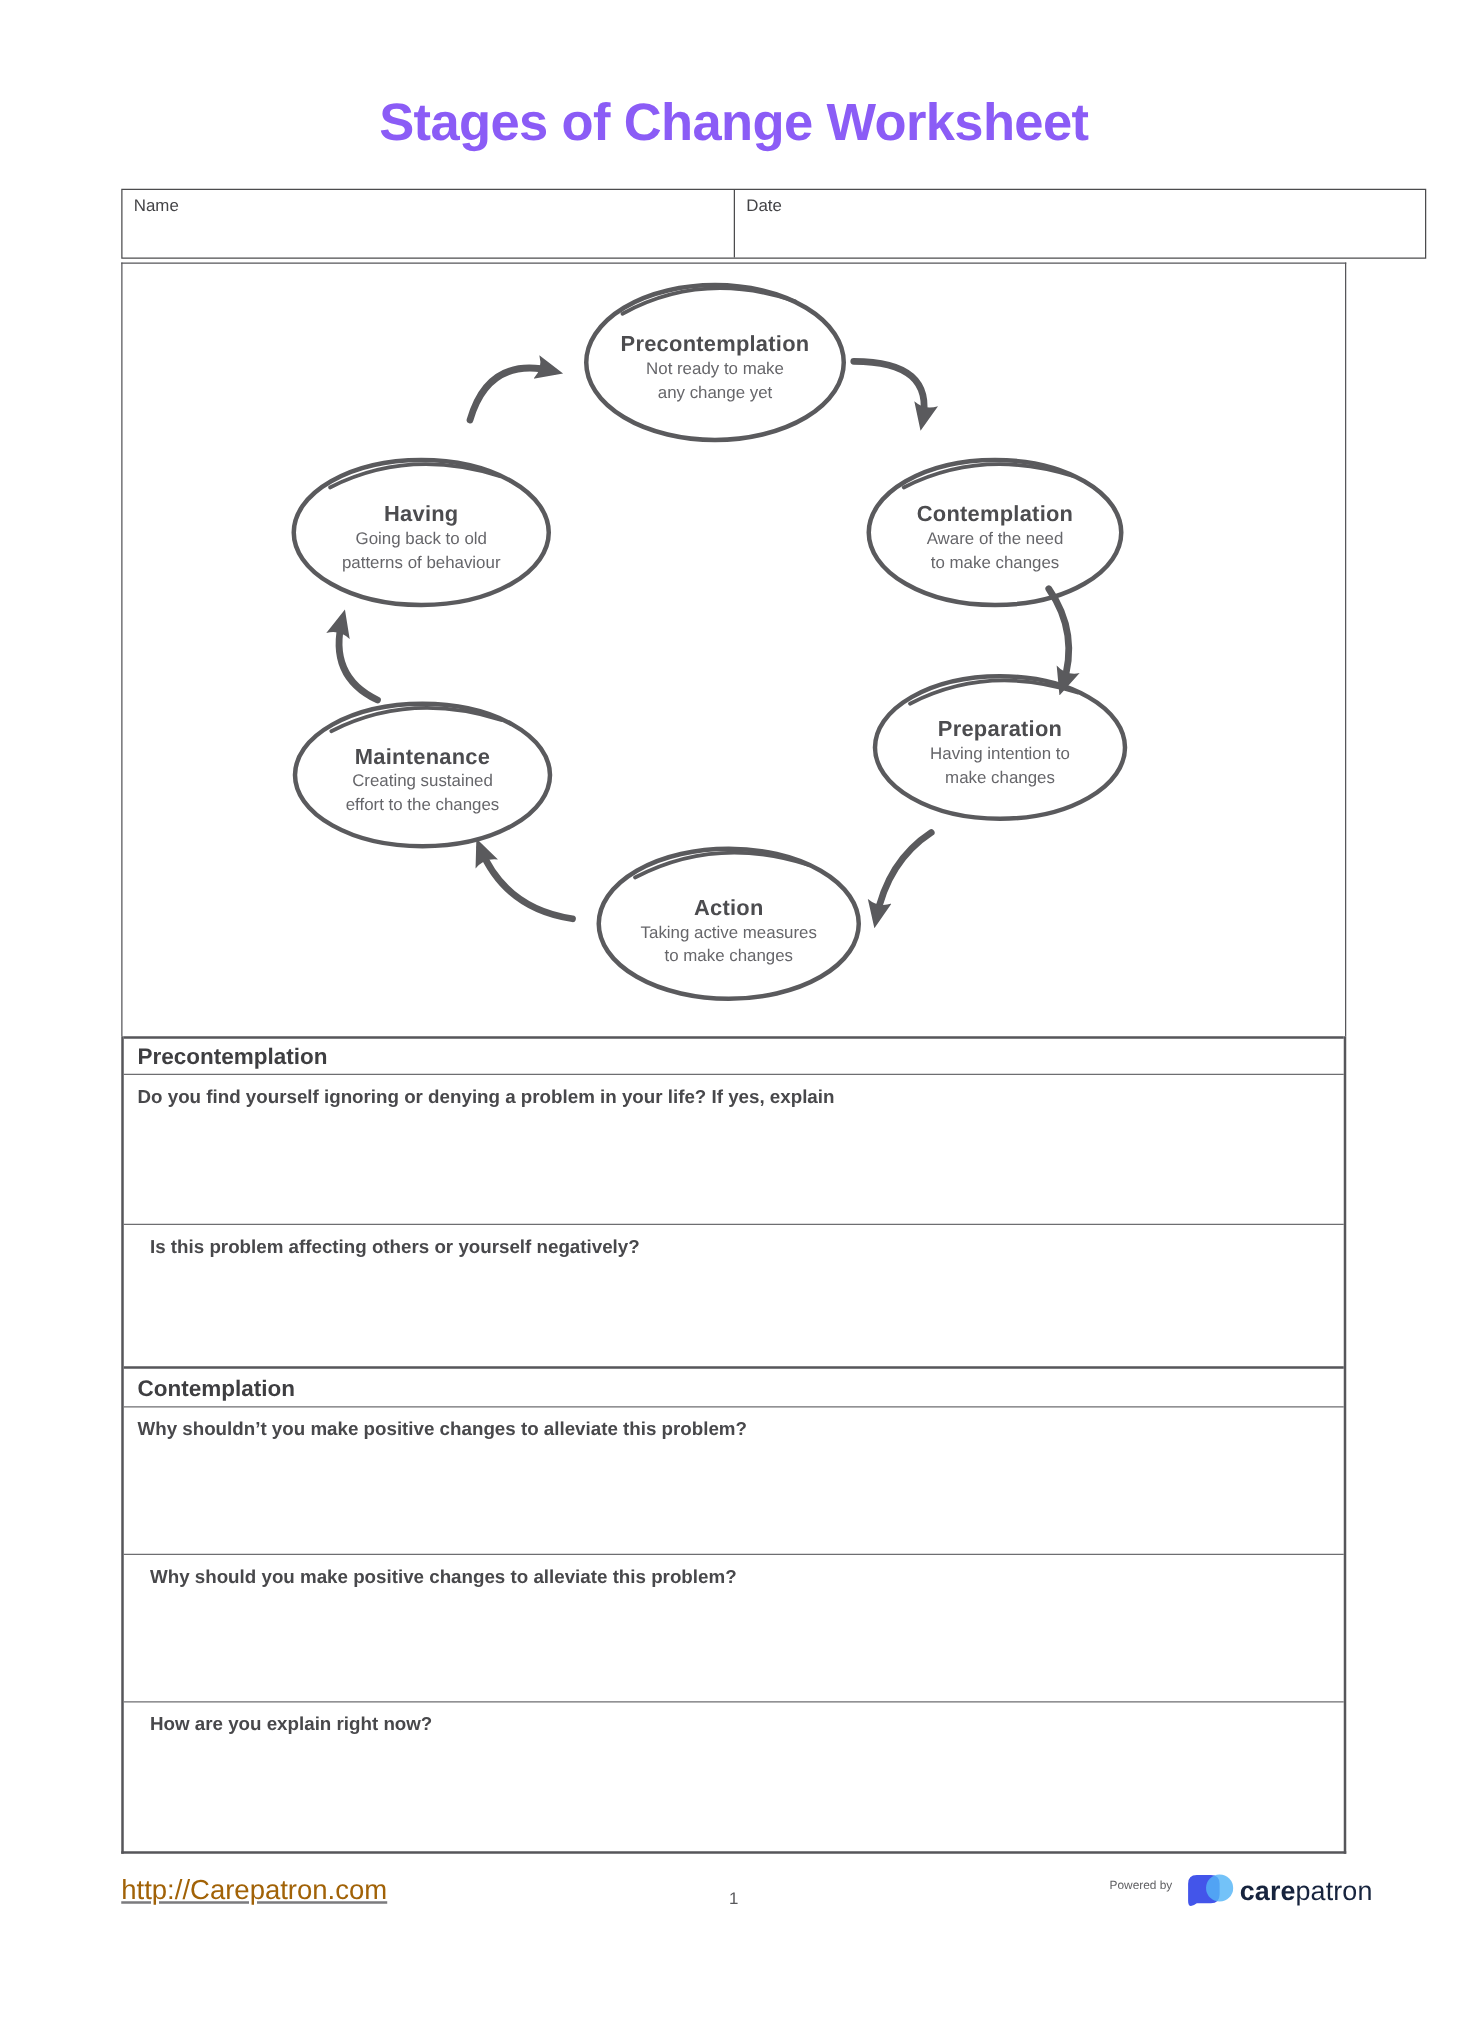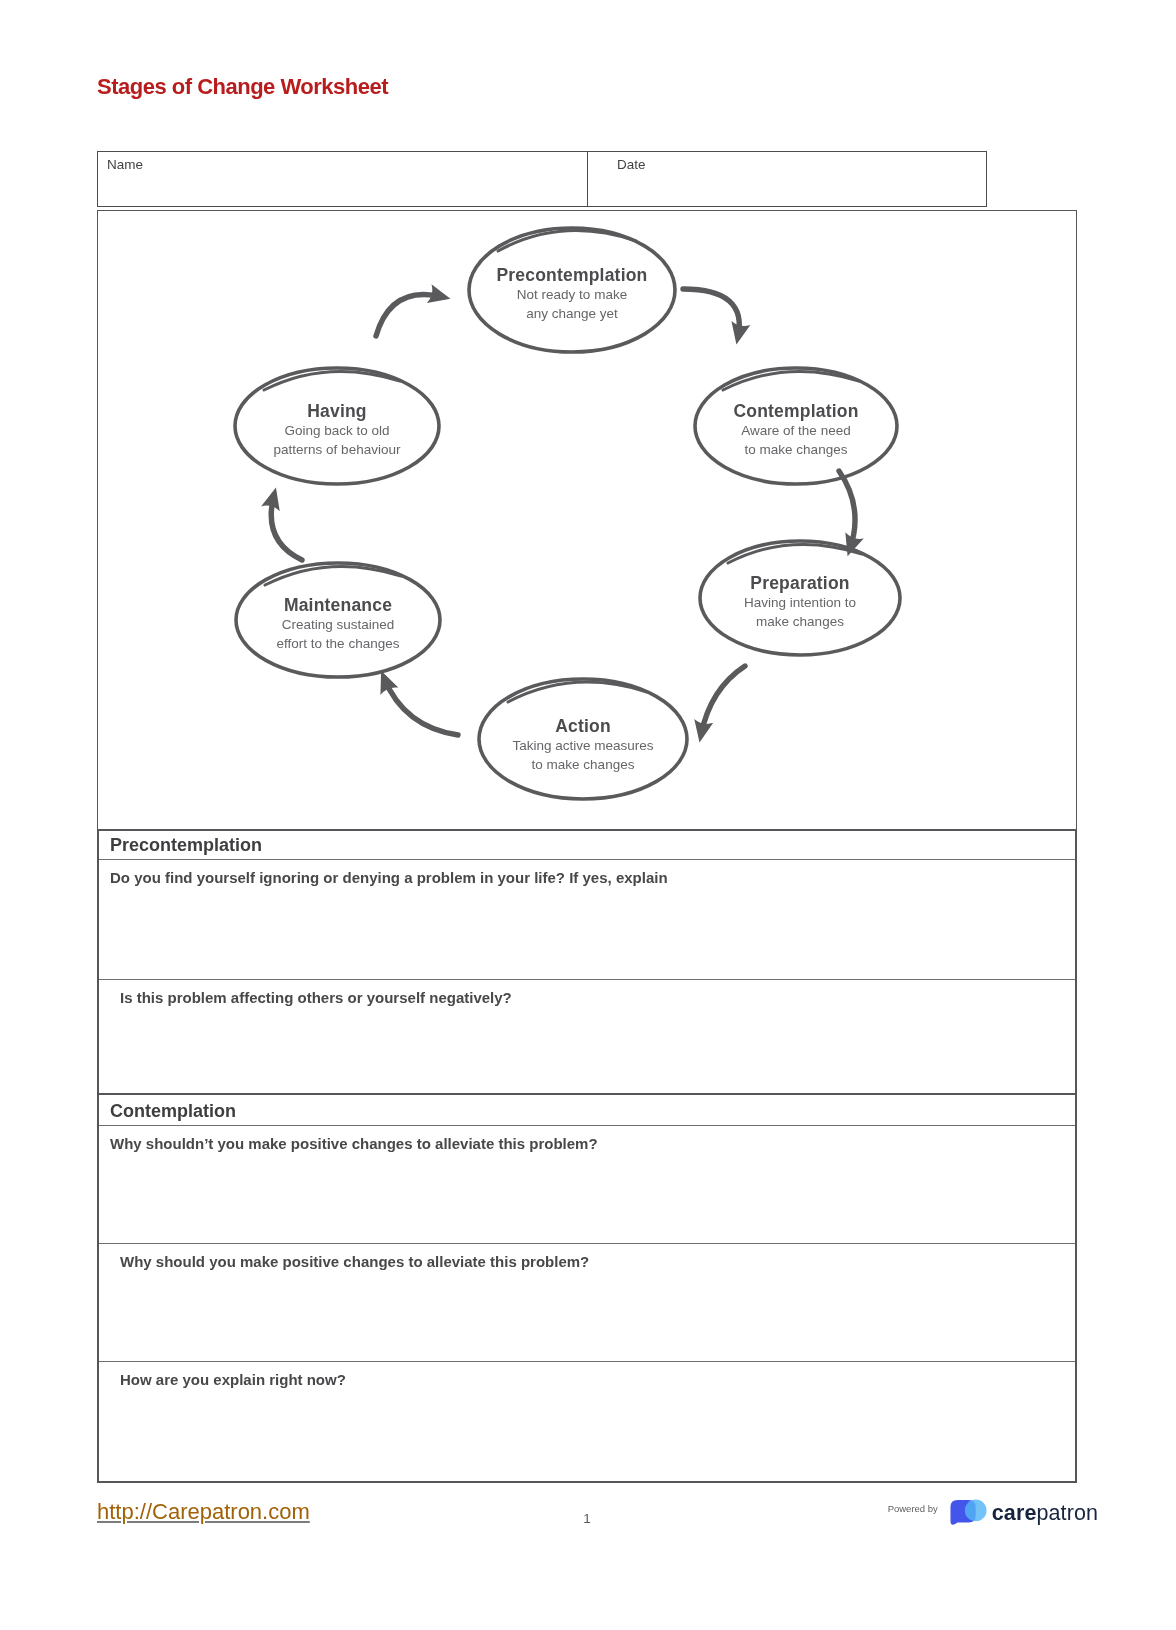--- a/index.html
+++ b/index.html
@@ -9,30 +9,30 @@
     position: relative;
     width: 1176px;
     height: 1630px;
     background: #ffffff;
     overflow: hidden;
   }
   
   .doc-title {
     position: absolute;
     left: 97px; top: 74px; width: 980px;
-    font-size: 22px; font-weight: 700; color: #b91c1c;
+    text-align: center;
+    font-size: 42px; font-weight: 700; color: #8b5cf6;
     letter-spacing: -0.5px;
   }
   
   .meta-table {
     position: absolute;
-    left: 97px; top: 151px; width: 890px; height: 56px;
+    left: 97px; top: 151px; width: 1044px; height: 56px;
     border: 1.5px solid #4c4c4e;
     display: flex;
-    gap: 20px;
   }
   .meta-cell { position: relative; height: 100%; cursor: text; }
   .meta-cell.name { width: 490px; border-right: 1.5px solid #4c4c4e; }
   .meta-cell.date { flex: 1; }
   .meta-label {
     position: absolute; left: 9px; top: 5px;
     font-size: 13.5px; color: #434346;
   }
   
   .diagram-box {

